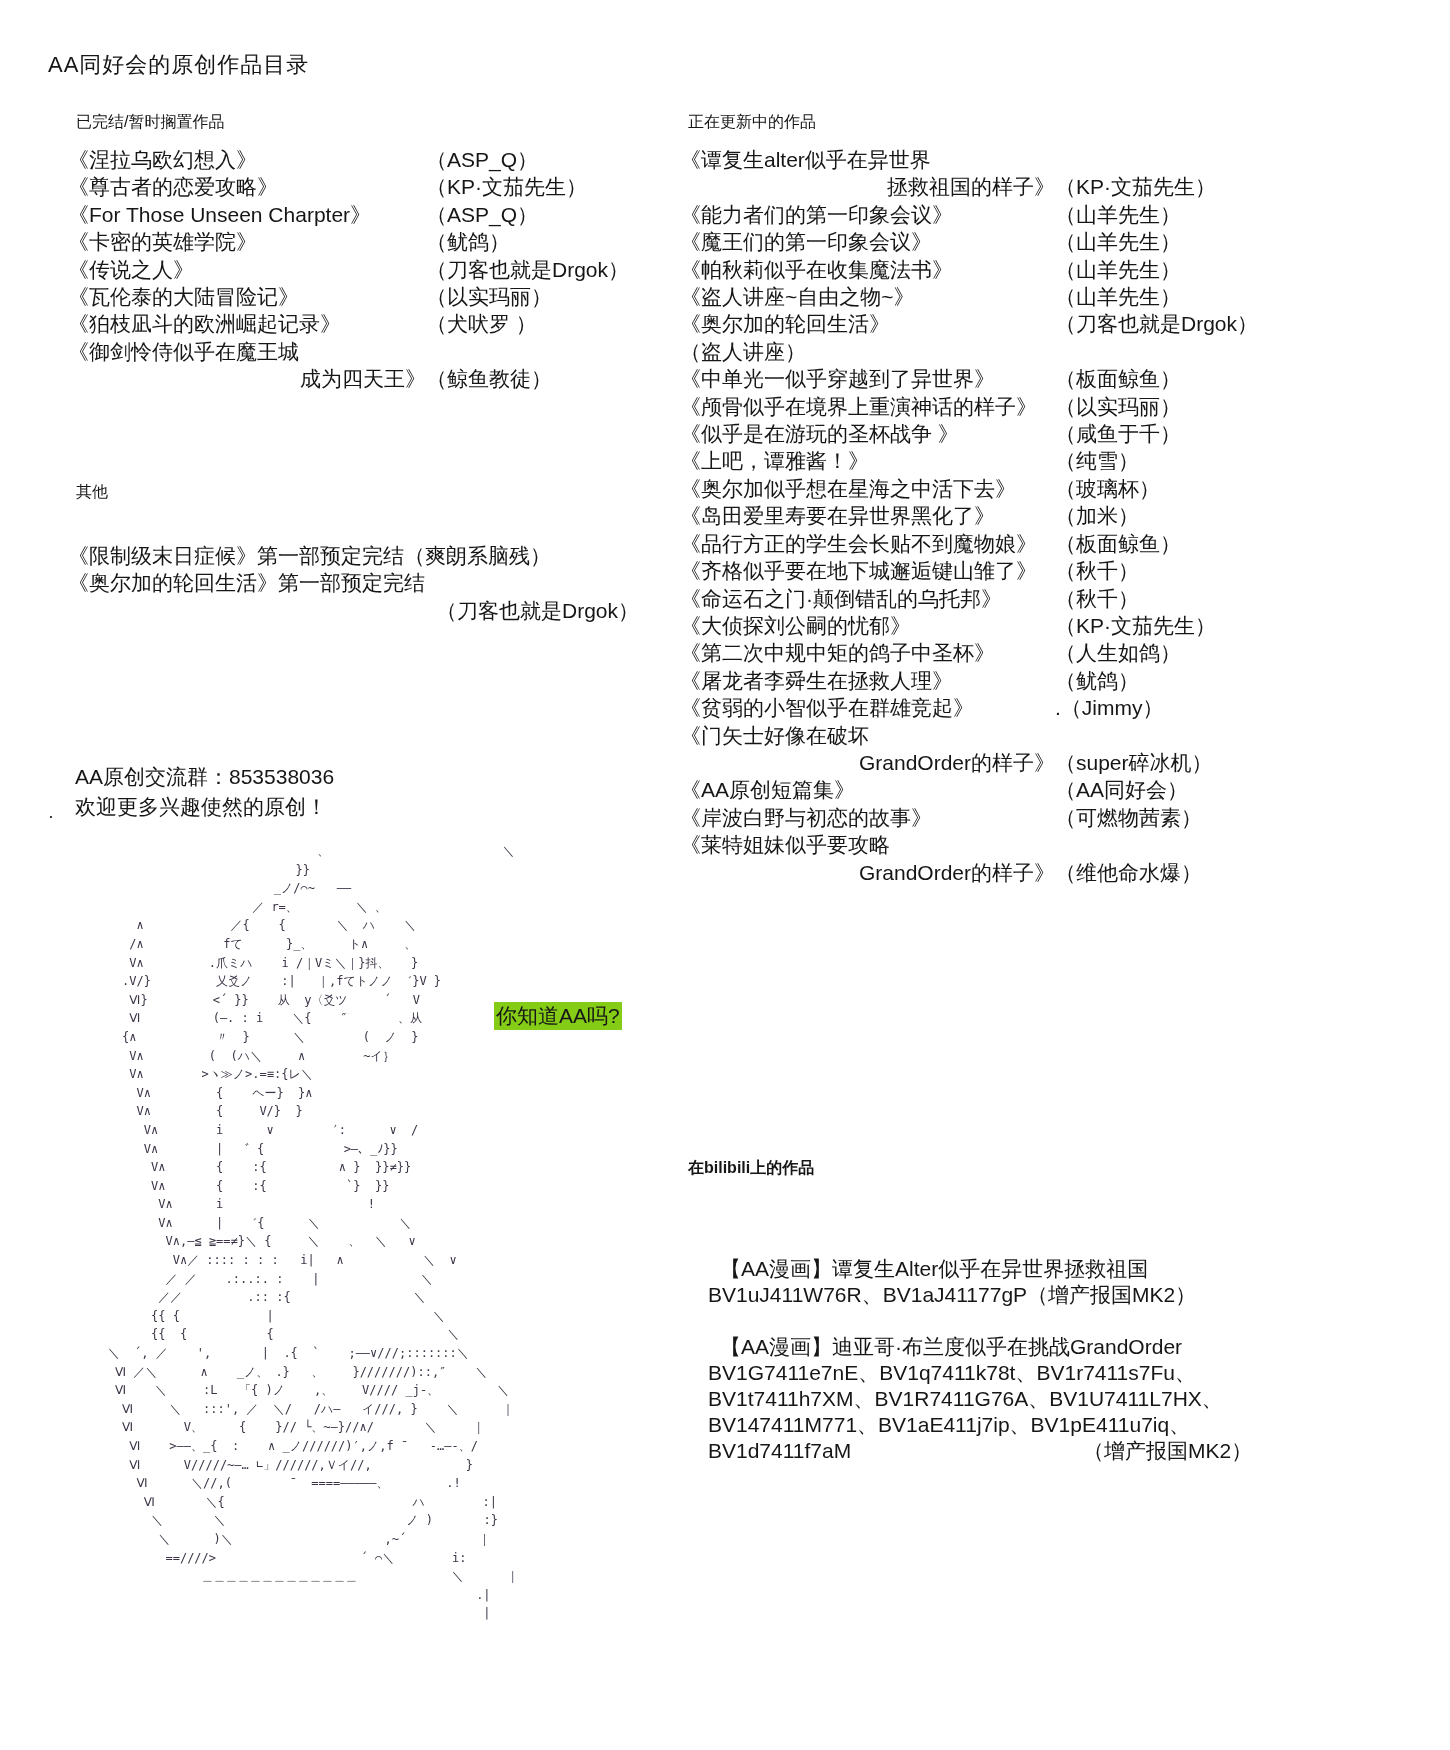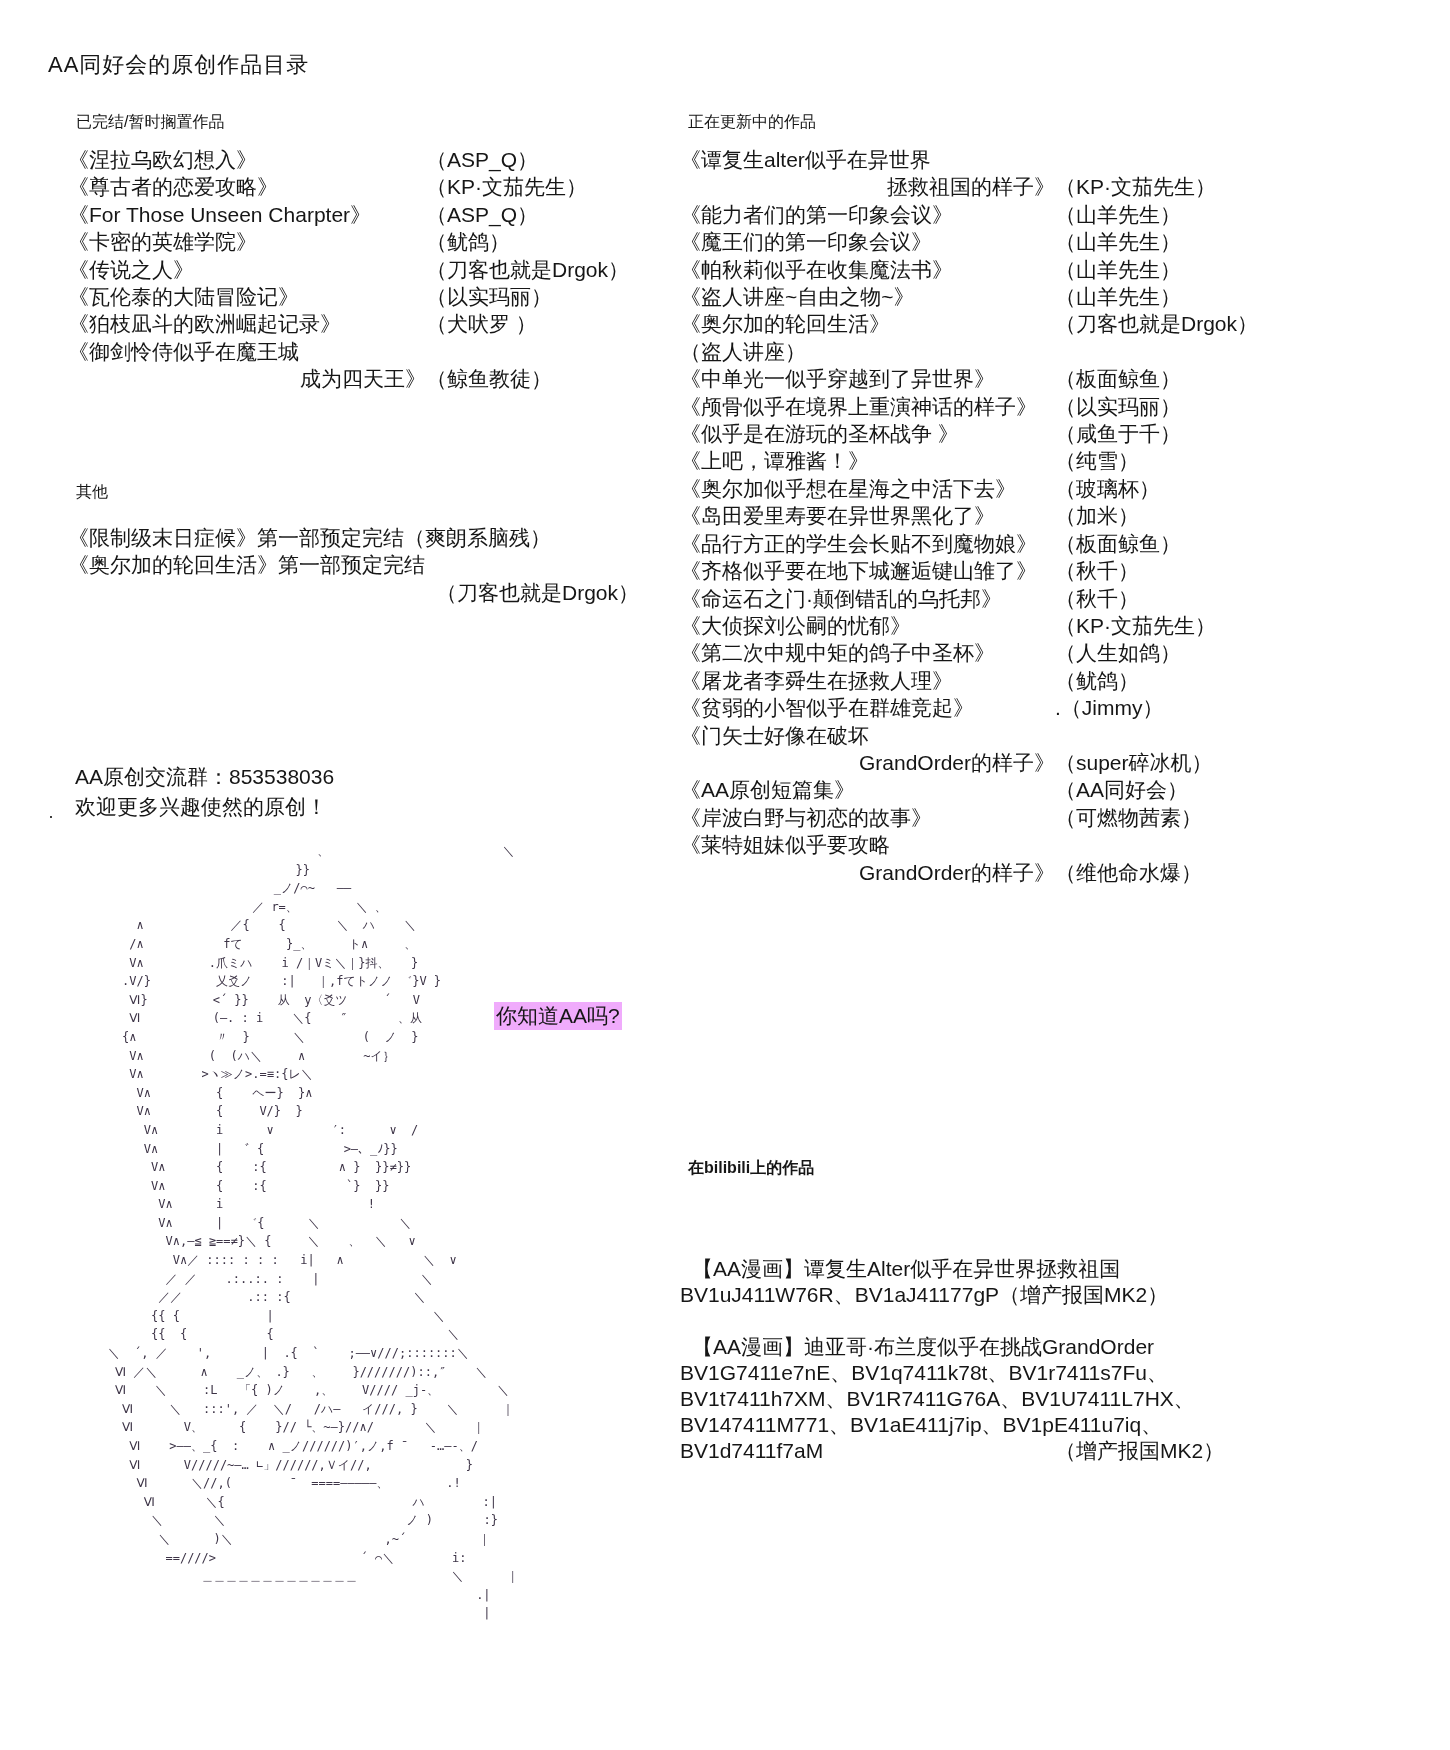--- a/index.html
+++ b/index.html
@@ -14,29 +14,29 @@
   .worklist{font-size:21px;line-height:27.4px;white-space:nowrap;}
   .row{display:flex;}
   .row .t{flex:0 0 auto;}
   .row .a{flex:0 0 auto;}
   .left-list .t{min-width:358px;}
   .right-list .t{min-width:375px;}
   .row.cont .t{text-align:right;}
   .plain{font-size:21px;line-height:27.4px;white-space:nowrap;}
   .indent-drgok{padding-left:368px;}
   .group-info{font-size:21px;line-height:30px;white-space:nowrap;}
-  .bili{font-size:21px;line-height:26px;white-space:nowrap;}
+  .bili{font-size:21px;line-height:26px;white-space:nowrap;margin-left:28px;}
   .bili .gap{height:26px;}
   .bili .row .t{min-width:375px;}
   pre.aa{
     margin:0;font-family:"DejaVu Sans Mono",monospace;
     font-size:12px;line-height:18.6px;color:#3c3346;
     letter-spacing:0;white-space:pre;
   }
-  .caption{font-size:21px;white-space:nowrap;background:#f0abfc;padding:0 2px;}
+  .caption{font-size:21px;white-space:nowrap;background:#84cc16;padding:0 2px;}
   .dot{font-size:18px;}
 </style>
 </head>
 <body>
 
 <div class="abs page-title" style="left:48px;top:50px;">AA同好会的原创作品目录</div>
 
 <div class="abs sec-head" style="left:76px;top:112px;">已完结/暂时搁置作品</div>
 
 <div class="abs worklist left-list" style="left:68px;top:146px;">
@@ -81,21 +81,21 @@
       <span class="a"></span>
     </div>
 
     <div class="row cont">
       <span class="t">成为四天王》</span>
       <span class="a">（鲸鱼教徒）</span>
     </div>
   </div>
 
 <div class="abs sec-head" style="left:76px;top:482px;">其他</div>
-<div class="abs plain" style="left:68px;top:524px;">
+<div class="abs plain" style="left:68px;top:542px;">
   <div>《限制级末日症候》第一部预定完结（爽朗系脑残）</div>
   <div>《奥尔加的轮回生活》第一部预定完结</div>
   <div class="indent-drgok">（刀客也就是Drgok）</div>
 </div>
 
 <div class="abs group-info" style="left:75px;top:762px;">
   <div>AA原创交流群：853538036</div>
   <div>欢迎更多兴趣使然的原创！</div>
 </div>
 

